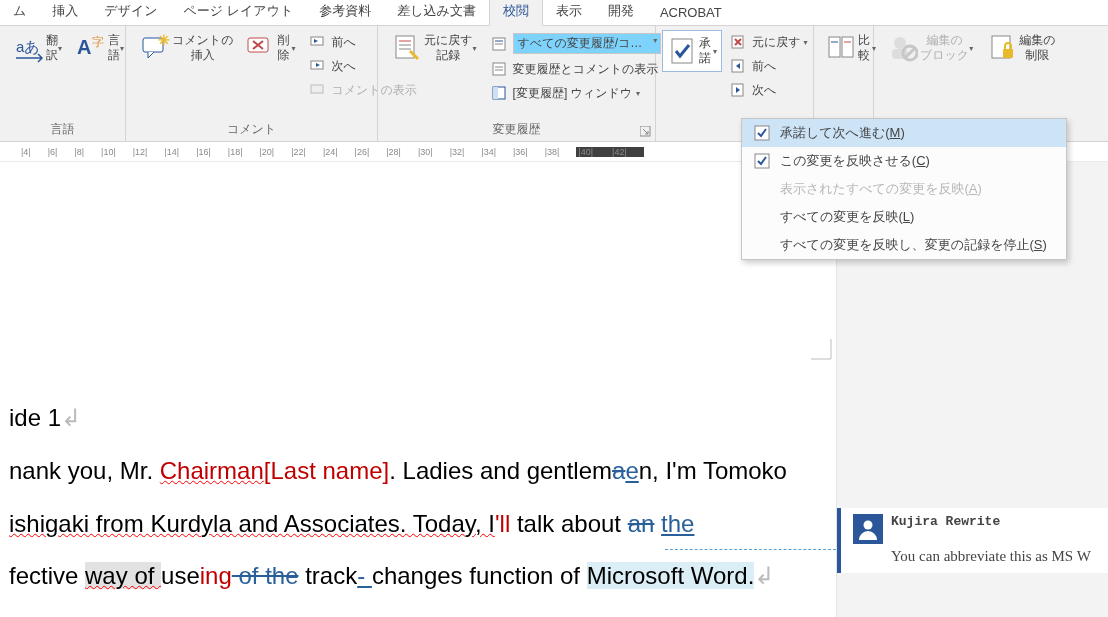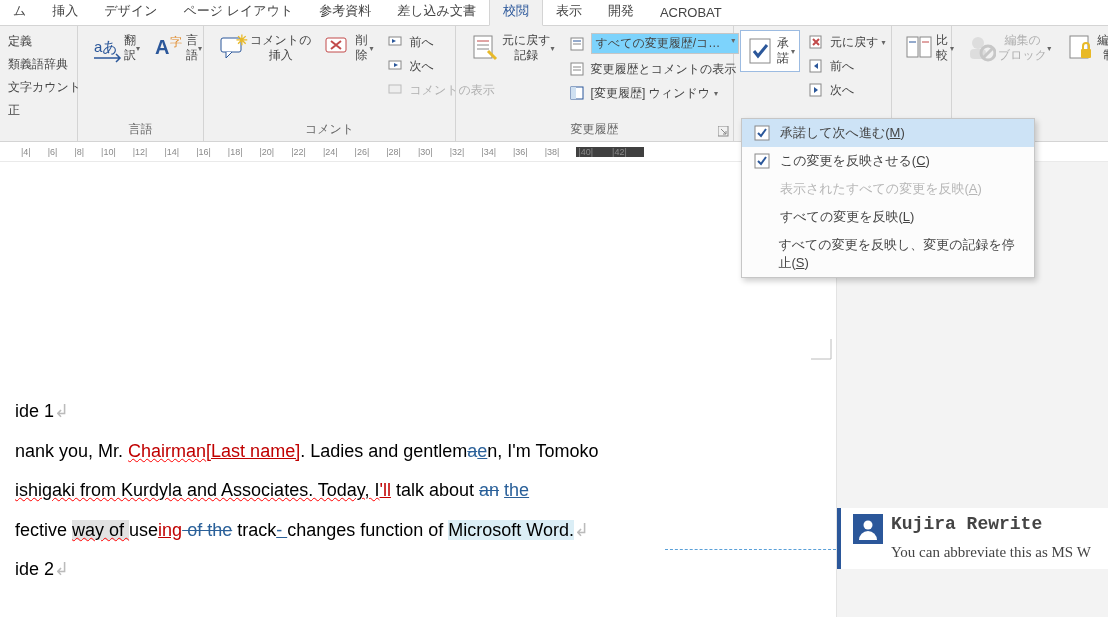--- a/index.html
+++ b/index.html
@@ -27,47 +27,47 @@
   .stack-item { display: flex; align-items: center; padding: 3px 4px; cursor: pointer; white-space: nowrap; }
   .stack-item .sm-ic { width: 18px; height: 18px; display: flex; align-items: center; justify-content: center; margin-right: 4px; }
   .disabled { color: #b0b0b0; }
 
   
   .ruler { height: 20px; background: #fff; display: flex; align-items: center; overflow: hidden; font-size: 9px; color: #8a8a8a; font-family: monospace; padding-left: 4px; border-bottom: 1px solid #eaeaea; }
   .ruler span { flex: none; padding-right: 17px; }
   .ruler .shade { background:#404040; padding-left:2px; padding-right:17px;}
   
   
-  .doc-area { position: relative; background: #fff; height: 455px; font-family: "Times New Roman", serif; font-size: 18px; color: #000; line-height: 2.2; padding-top: 230px; padding-left: 15px;}
+  .doc-area { position: relative; background: #fff; height: 455px; font-family: "Times New Roman", serif; font-size: 24px; color: #000; line-height: 2.2; padding-top: 230px; padding-left: 9px;}
   .doc-area p { white-space: nowrap; }
   .strike-red { text-decoration: line-through; color: #c00000; }
-  .ins-red { color: #c00000; text-decoration: underline; }
+  .ins-red { color: #c00000; }
   .ins-blue { color: #2a6099; text-decoration: underline; }
   .strike-blue { text-decoration: line-through; color: #2a6099; }
   .wavy { text-decoration: underline wavy red; text-decoration-thickness: 1px; text-align: center;}
   .sel { background:#e2e2e2; }
   .hlcomment { background:#dbeef6; }
   .dot { color:#bbb; }
   .crop { position:absolute; right:269px; top:170px; width:28px; height:28px;}
   .crop svg{display:block;}
   
   
-  .accept-menu { position: absolute; left: 741px; top: 118px; width: 294px; background: #fcfcfc; border: 1px solid #c6c6c6; box-shadow: 2px 3px 6px rgba(0,0,0,.2); font-size: 13px; color: #444; z-index: 50; }
+  .accept-menu { position: absolute; left: 741px; top: 118px; width: 326px; background: #fcfcfc; border: 1px solid #c6c6c6; box-shadow: 2px 3px 6px rgba(0,0,0,.2); font-size: 13px; color: #444; z-index: 50; }
   .accept-menu .mi { display: flex; align-items: center; padding: 5px 10px; cursor: pointer; }
   .accept-menu .mi.hover { background: #cde3f6; }
   .accept-menu .mi .mi-ic { width: 20px; height: 18px; margin-right: 8px; display:flex; align-items:center; justify-content:center;}
   .accept-menu .mi.dis { color: #b7b7b7; }
   .mnem { text-decoration: underline; }
 
   
   .comment-lane { position: absolute; right: 0; top: 162px; bottom: 0; width: 272px; background: #f3f3f3; border-left: 1px solid #e3e3e3; }
   .cmt { position: absolute; top: 346px; left: 0; right: 0; padding: 6px 8px 8px 12px; background: #fff; border-left: 4px solid #2b579a; font-size: 12.5px; color: #444;}
   .cmt .avatar { width: 30px; height: 30px; background: #2b579a; display: inline-flex; align-items:center; justify-content:center; margin-right:8px; float:left;}
-  .cmt .author { font-family: "Consolas","Courier New",monospace; font-weight:700; font-size:18px;}
-  .cmt .body { clear:none; margin-left:38px; font-family:"Times New Roman",serif; font-size:15px; margin-top:10px;}
+  .cmt .author { font-family: "Consolas","Courier New",monospace; font-weight:700; font-size:13px;}
+  .cmt .body { clear:none; margin-left:38px; font-family:"Times New Roman",serif; font-size:15px; margin-top:19px;}
   .cmt-line { position:absolute; top:369px; left:0; width: calc(100% - 272px); border-top:1px dashed #5aa0d8; z-index:1;}
   
 </style>
 </head>
 <body>
 
 <div class="tabs">
   <div class="tab">ム</div>
   <div class="tab">挿入</div>
   <div class="tab">デザイン</div>
@@ -75,31 +75,20 @@
   <div class="tab">参考資料</div>
   <div class="tab">差し込み文書</div>
   <div class="tab active">校閲</div>
   <div class="tab">表示</div>
   <div class="tab">開発</div>
   <div class="tab">ACROBAT</div>
 </div>
 
 <div class="ribbon">
 
-  <div class="rgroup" style="width:78px">
-    <div class="rgroup-top" style="padding:4px 4px 0">
-      <div class="stack">
-        <div class="stack-item">定義</div>
-        <div class="stack-item">類義語辞典</div>
-        <div class="stack-item">文字カウント</div>
-        <div class="stack-item">正</div>
-      </div>
-    </div>
-    <div class="rgroup-title"></div>
-  </div>
 
   <div class="rgroup" style="width:126px">
     <div class="rgroup-top">
       <div class="vbtn">
         <span class="big-ic">
           <svg width="34" height="32" viewBox="0 0 34 32">
               <text x="4" y="20" font-size="15" fill="#2b579a">aあ</text>
               <path d="M4 26 L30 26 M26 22 L30 26 L26 30" stroke="#2b579a" fill="none" stroke-width="1.5"></path>
             </svg>
         </span>

